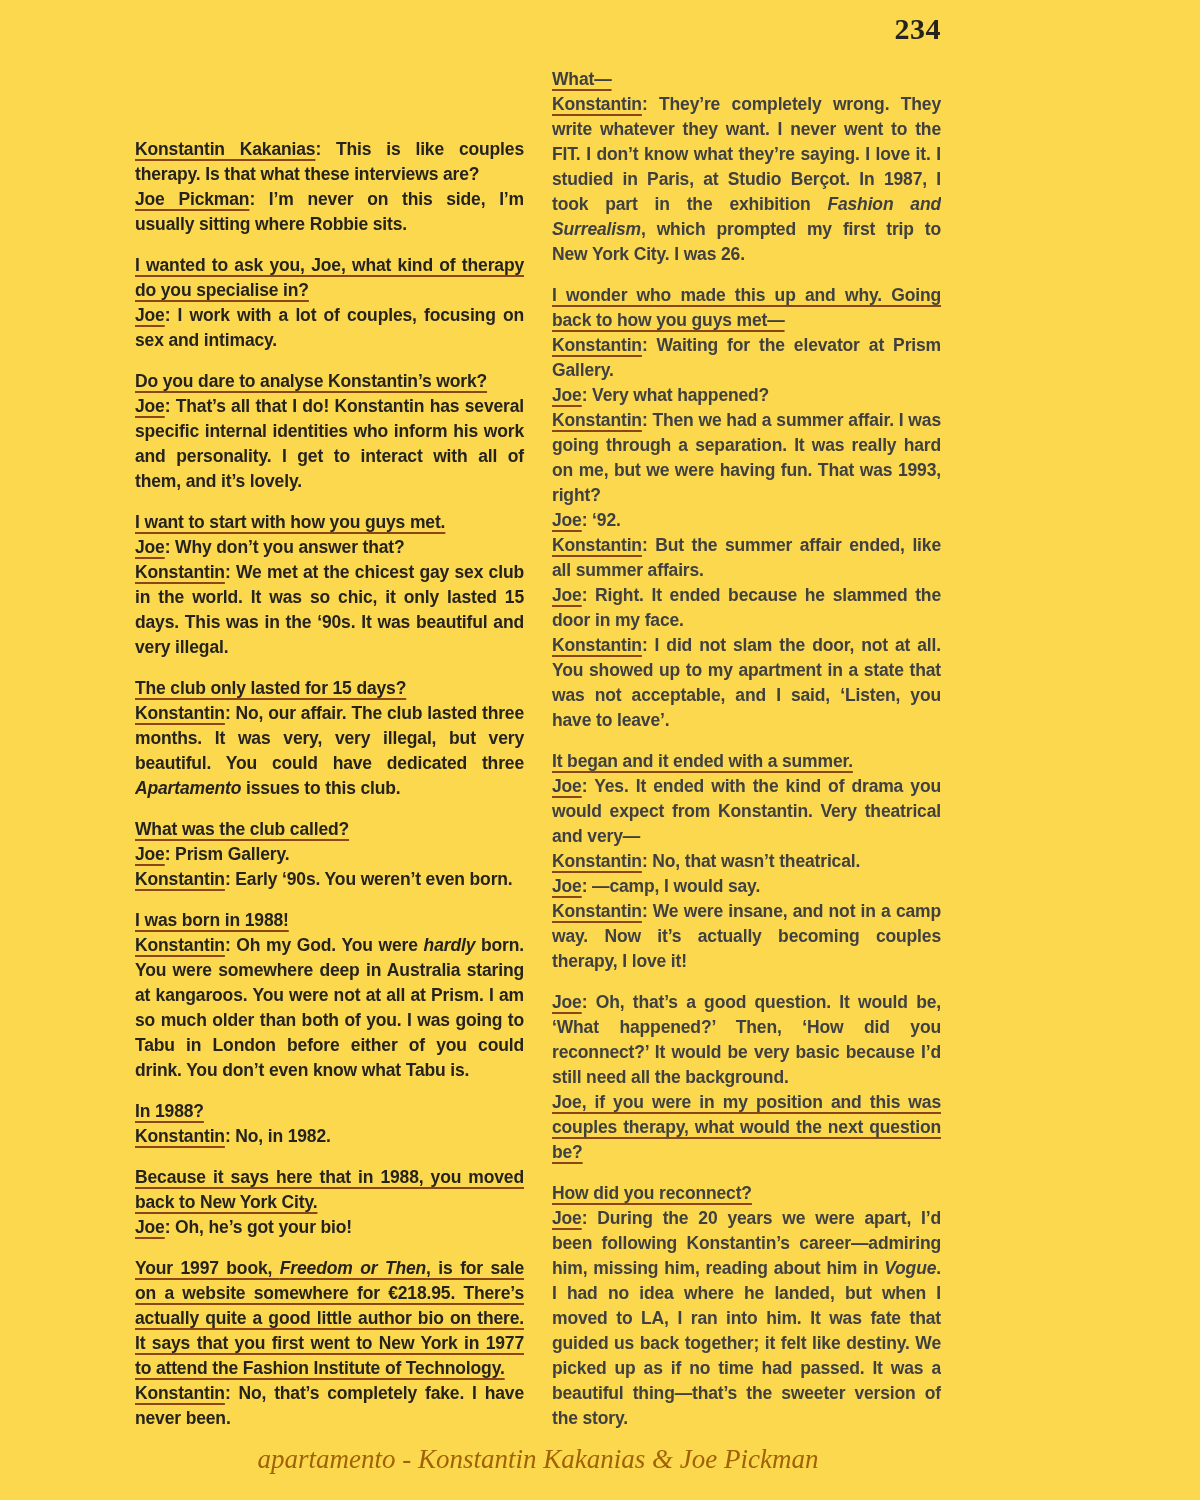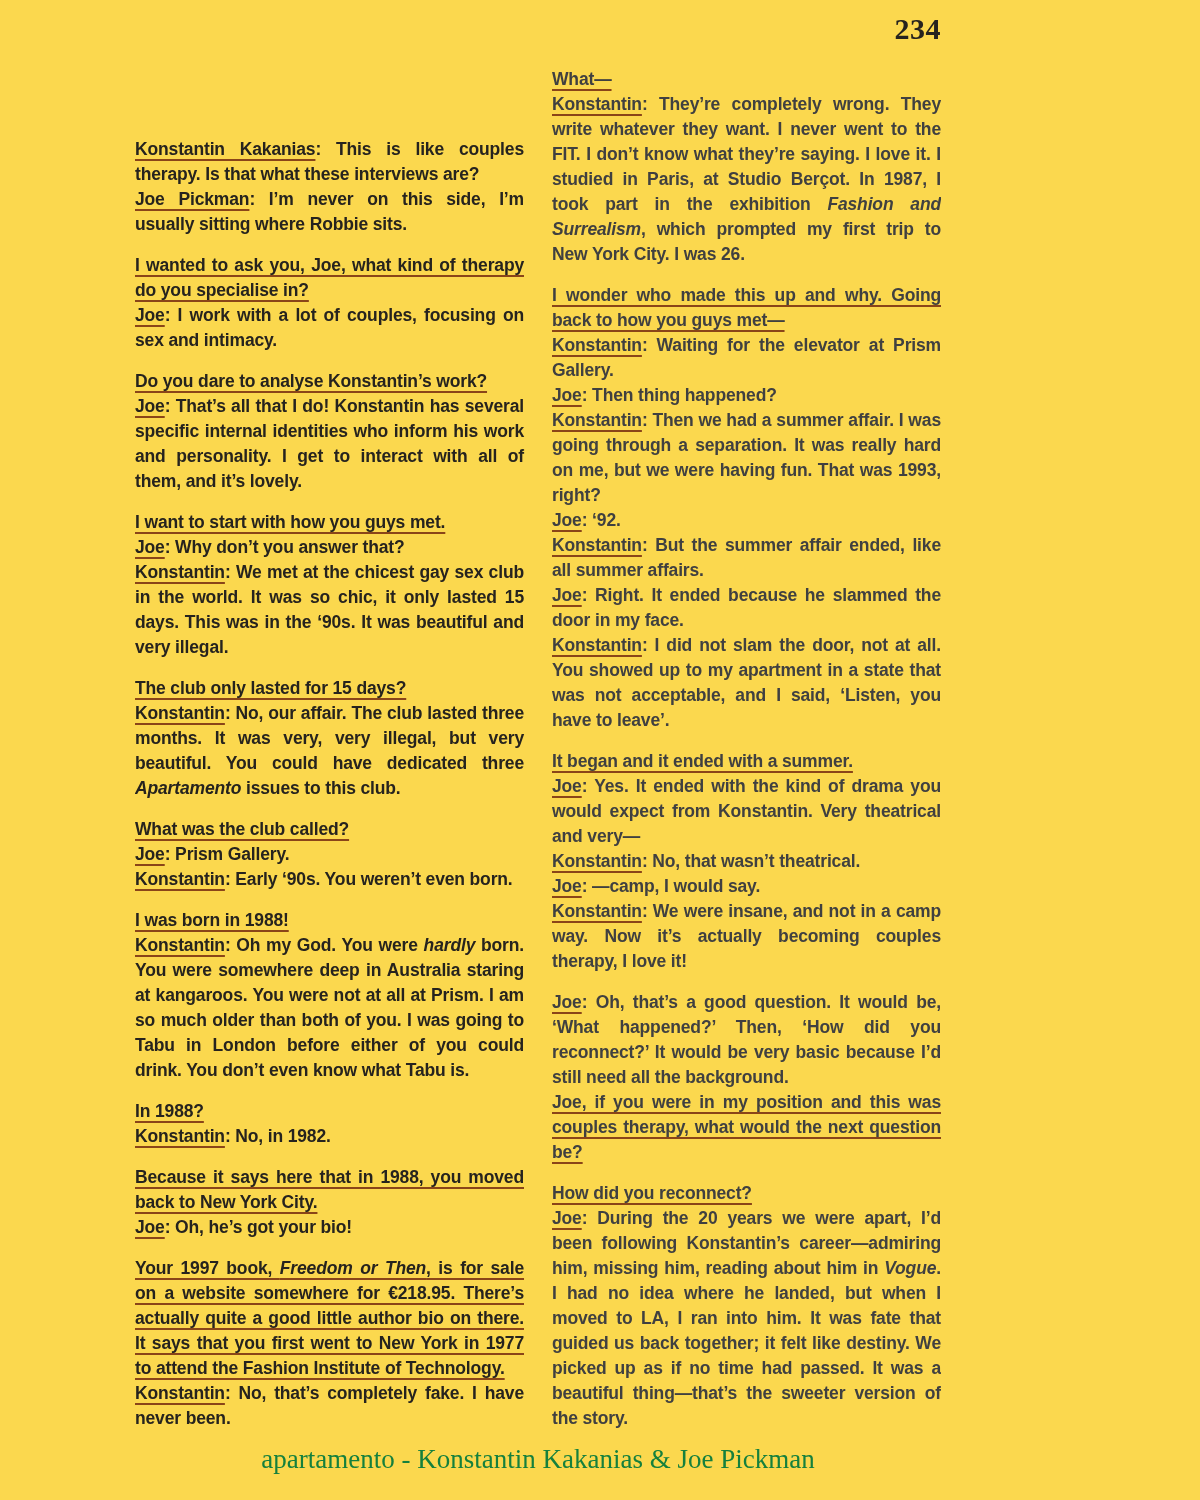--- a/index.html
+++ b/index.html
@@ -122,21 +122,21 @@
         </div>
       </div>
     <div class="col" style="color: #404040;">
         <div class="section">
           <div class="para q"><span>What—</span></div>
           <div class="para"><span class="u">Konstantin</span><span>: They’re completely wrong. They write whatever they want. I never went to the FIT. I don’t know what they’re saying. I love it. I studied in Paris, at Studio Berçot. In 1987, I took part in the exhibition </span><span class="i">Fashion and Surrealism</span><span>, which prompted my first trip to New York City. I was 26.</span></div>
         </div>
         <div class="section">
           <div class="para q"><span>I wonder who made this up and why. Going back to how you guys met—</span></div>
           <div class="para"><span class="u">Konstantin</span><span>: Waiting for the elevator at Prism Gallery.</span></div>
-          <div class="para"><span class="u">Joe</span><span>: Then thing happened?</span></div>
+          <div class="para"><span class="u">Joe</span><span>: Very what happened?</span></div>
           <div class="para"><span class="u">Konstantin</span><span>: Then we had a summer affair. I was going through a separation. It was really hard on me, but we were having fun. That was 1993, right?</span></div>
           <div class="para"><span class="u">Joe</span><span>: ‘92.</span></div>
           <div class="para"><span class="u">Konstantin</span><span>: But the summer affair ended, like all summer affairs.</span></div>
           <div class="para"><span class="u">Joe</span><span>: Right. It ended because he slammed the door in my face.</span></div>
           <div class="para"><span class="u">Konstantin</span><span>: I did not slam the door, not at all. You showed up to my apartment in a state that was not acceptable, and I said, ‘Listen, you have to leave’.</span></div>
         </div>
         <div class="section">
           <div class="para q"><span>It began and it ended with a summer.</span></div>
           <div class="para"><span class="u">Joe</span><span>: Yes. It ended with the kind of drama you would expect from Konstantin. Very theatrical and very—</span></div>
           <div class="para"><span class="u">Konstantin</span><span>: No, that wasn’t theatrical.</span></div>
@@ -148,13 +148,13 @@
           <div class="para q"><span>Joe, if you were in my position and this was couples therapy, what would the next question be?</span></div>
         </div>
         <div class="section">
           <div class="para q"><span>How did you reconnect?</span></div>
           <div class="para"><span class="u">Joe</span><span>: During the 20 years we were apart, I’d been following Konstantin’s career—admiring him, missing him, reading about him in </span><span class="i">Vogue</span><span>. I had no idea where he landed, but when I moved to LA, I ran into him. It was fate that guided us back together; it felt like destiny. We picked up as if no time had passed. It was a beautiful thing—that’s the sweeter version of the story.</span></div>
         </div>
       </div>
   </div>
 </div>
 
-<div class="footer" style="color: #15803d;">apartamento - Konstantin Kakanias &amp; Joe Pickman</div>
+<div class="footer" style="color: #a16207; font-style: italic;">apartamento - Konstantin Kakanias &amp; Joe Pickman</div>
 
 </body></html>

